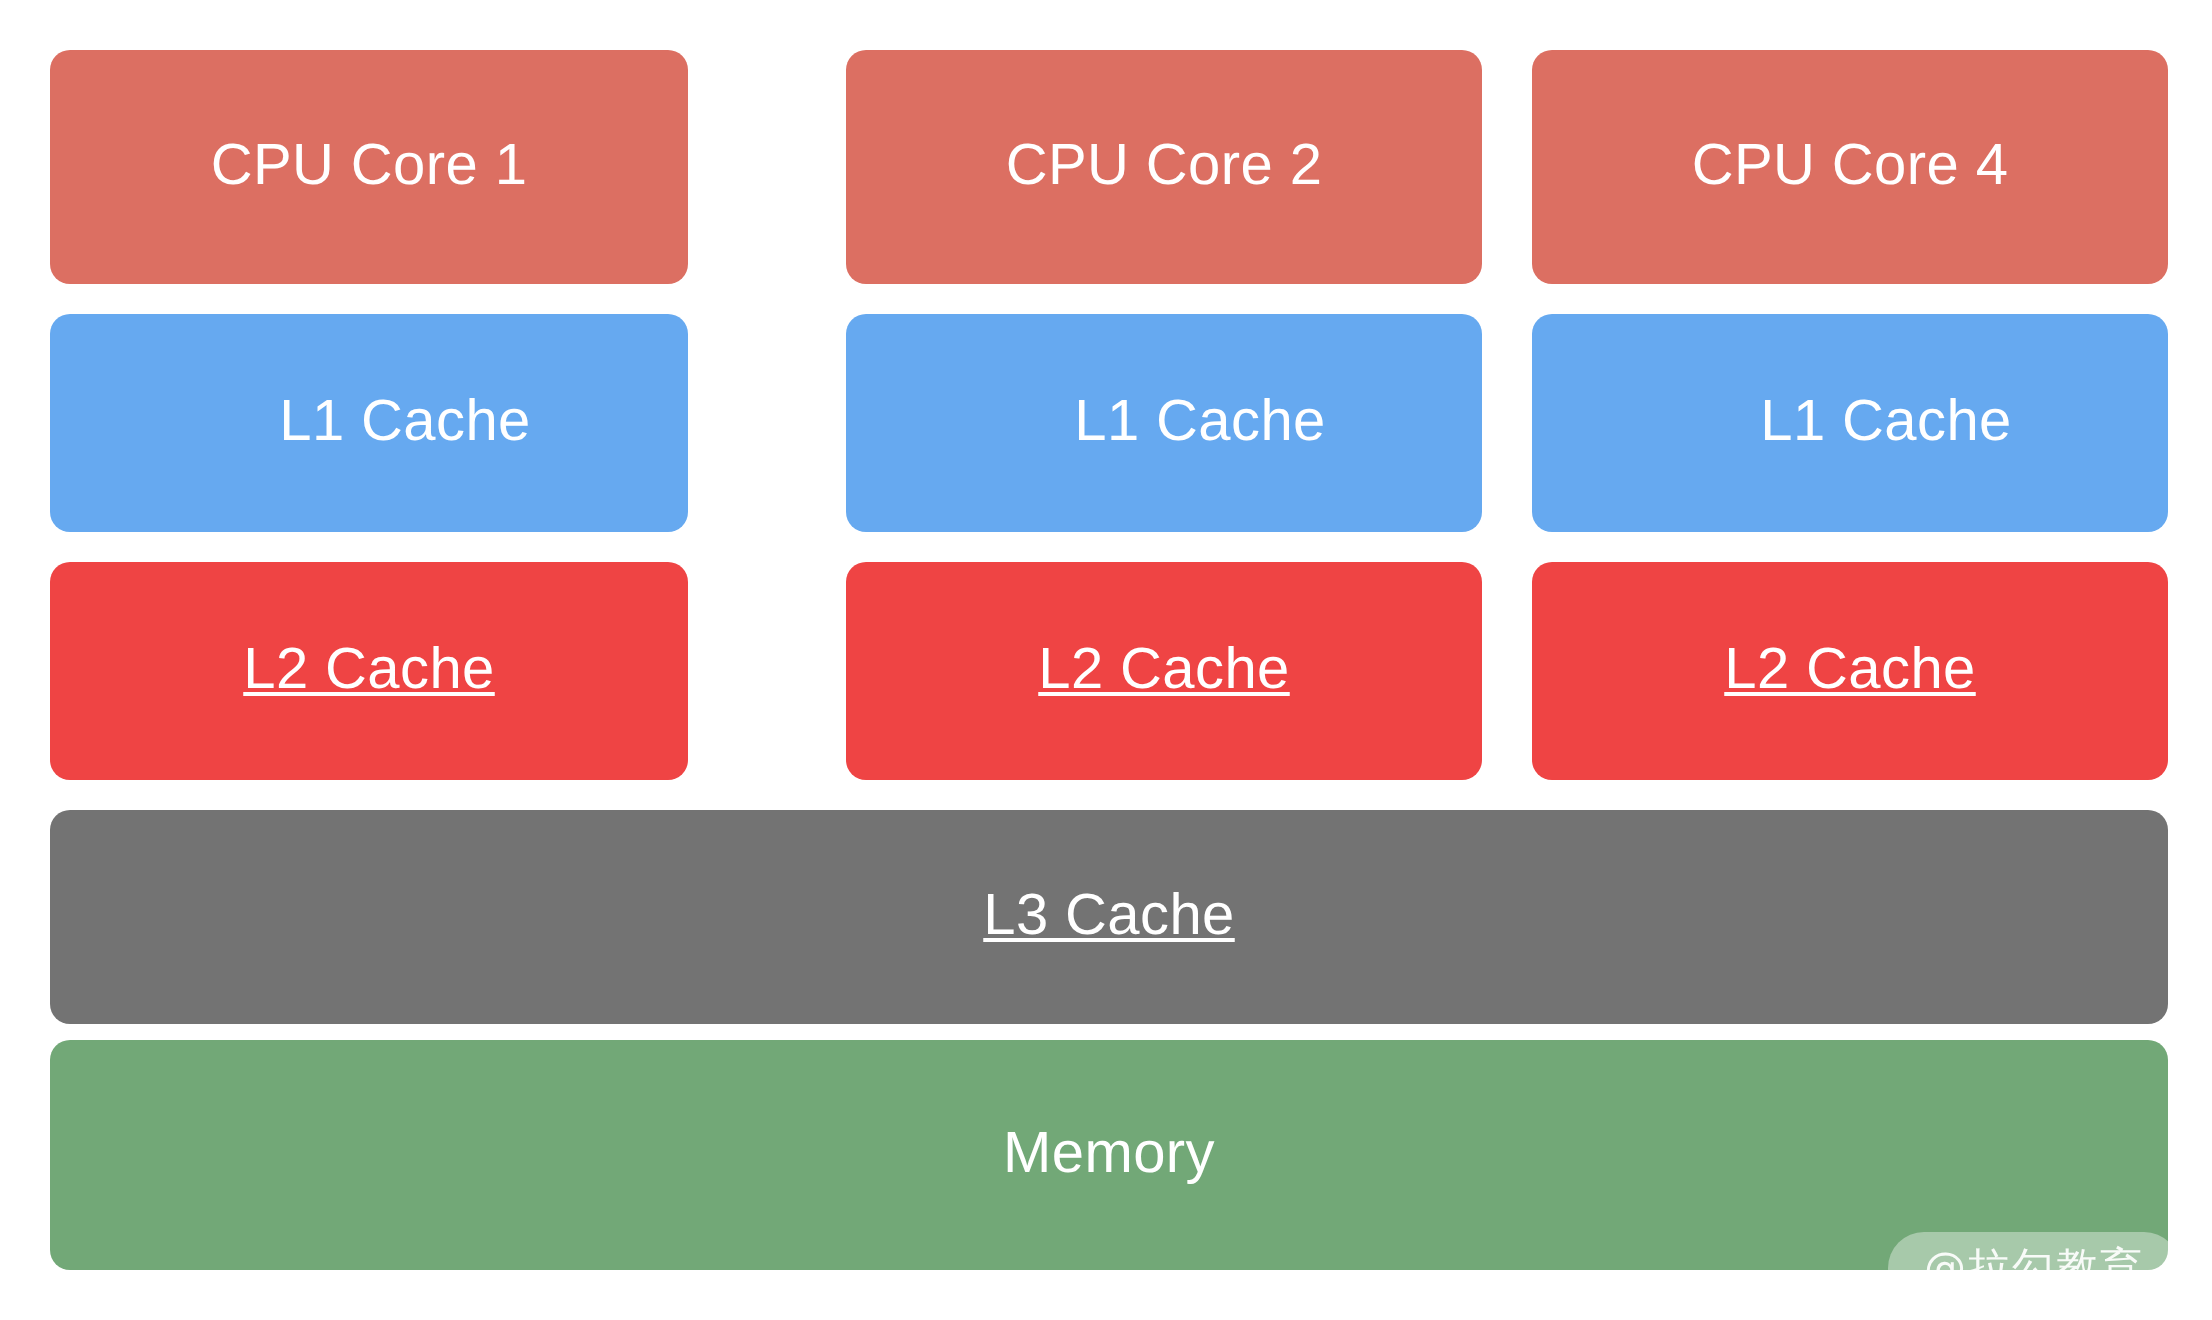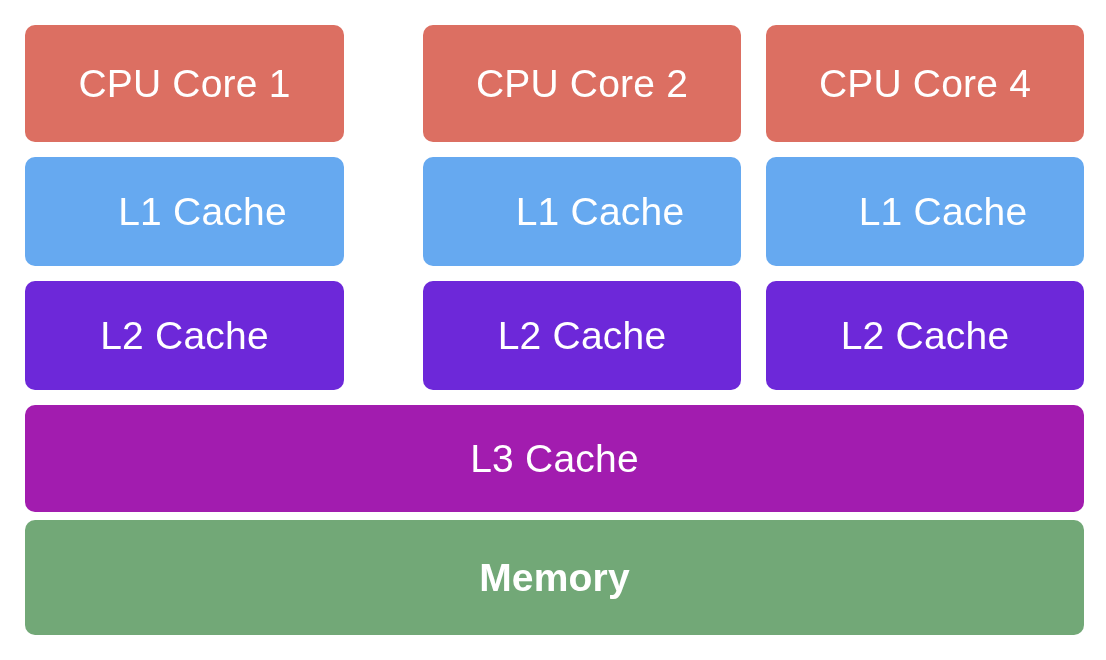--- a/index.html
+++ b/index.html
@@ -22,21 +22,21 @@
   .box {
     position: absolute;
     border-radius: 10px;
     display: flex;
     align-items: center;
     justify-content: center;
     color: #ffffff;
     box-sizing: border-box;
   }
   .box .label {
-    font-size: 39px;
+    font-size: 29px;
     font-weight: 400;
     letter-spacing: 0.2px;
     line-height: 1;
     white-space: nowrap;
     color: #ffffff;
   }
 
   
   .col1 { left: 25px;  width: 319px; }
   .col2 { left: 396px; width: 318px; margin-left: 27px; }
@@ -45,25 +45,25 @@
 
   
   .row-core { top: 25px;  height: 117px; }
   .row-l1   { top: 157px; height: 109px; padding-left: 36px; }
   .row-l2   { top: 281px; height: 109px; }
   .row-l3   { top: 405px; height: 107px; }
   .row-mem  { top: 520px; height: 115px; }
 
   .c-core { background: #dc6f62; }
   .c-l1   { background: #66a9f0; }
-  .c-l2   { background: #6d28d9; }
-  .c-l3   { background: #a21caf; }
+  .c-l2   { background: #ef4444; text-decoration: underline; }
+  .c-l3   { background: #737373; text-decoration: underline; }
   .c-mem  { background: #72a877; }
 
-  .c-mem .label { font-weight: 700; text-align: center; }
+  .c-mem .label { font-weight: 400; text-align: center; }
 
   
   #watermark {
     position: absolute;
     right: 16px;
     bottom: 8px;
     height: 36px;
     padding: 0 18px;
     border-radius: 18px;
     background: rgba(255, 255, 255, 0.38);
@@ -115,14 +115,17 @@
   </div>
 
   <div class="box c-l3 full row-l3">
     <span class="label">L3 Cache</span>
   </div>
 
   <div class="box c-mem full row-mem">
     <span class="label">Memory</span>
   </div>
 
+  <div id="watermark">
+    <span class="wm-text">@拉勾教育</span>
+  </div>
 
 </div>
 
 </body></html>

